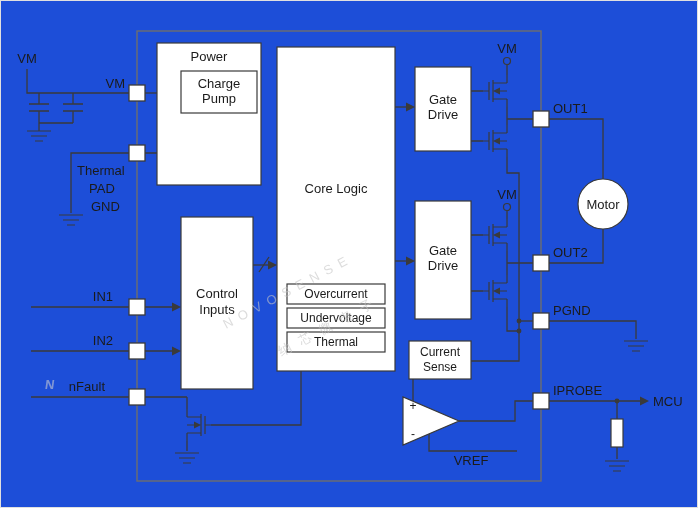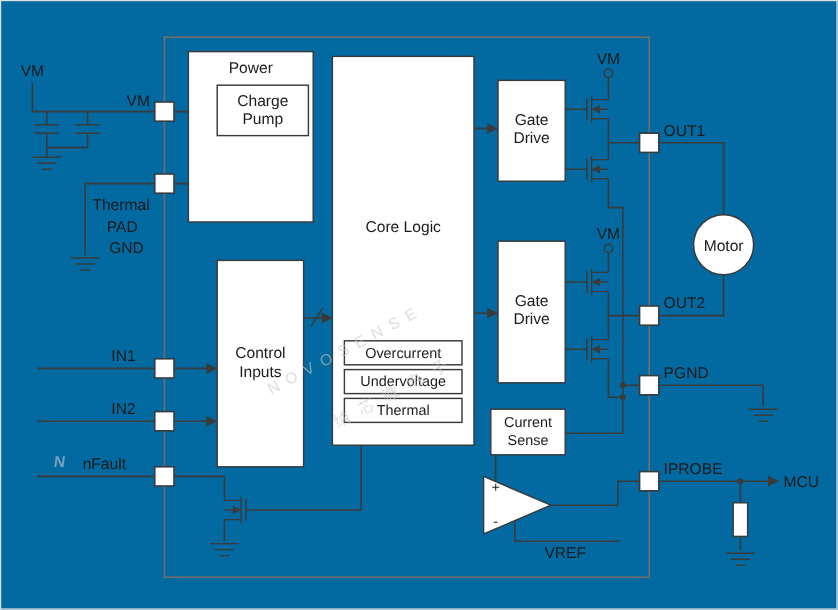--- a/index.html
+++ b/index.html
@@ -1,17 +1,17 @@
 <!DOCTYPE html>
 <html><head>
 <meta charset="utf-8">
 <style>
   html,body{margin:0;padding:0;background:#ffffff;}
   .stage{
-    width:698px;height:508px;position:relative;background:#0369a1;
+    width:698px;height:508px;position:relative;background:#1d4ed8;
     font-family:"Liberation Sans",sans-serif;
     border:1px solid #e0e0e0;box-sizing:border-box;overflow:hidden;
   }
   svg{display:block;}
   svg text{
     font-family:"Liberation Sans",sans-serif;
     font-size:13px;fill:#1b1b1b;
   }
   .wire{stroke:#3a3a3a;stroke-width:1.3;fill:none;}
   .thin{stroke:#3a3a3a;stroke-width:1.2;fill:none;}

